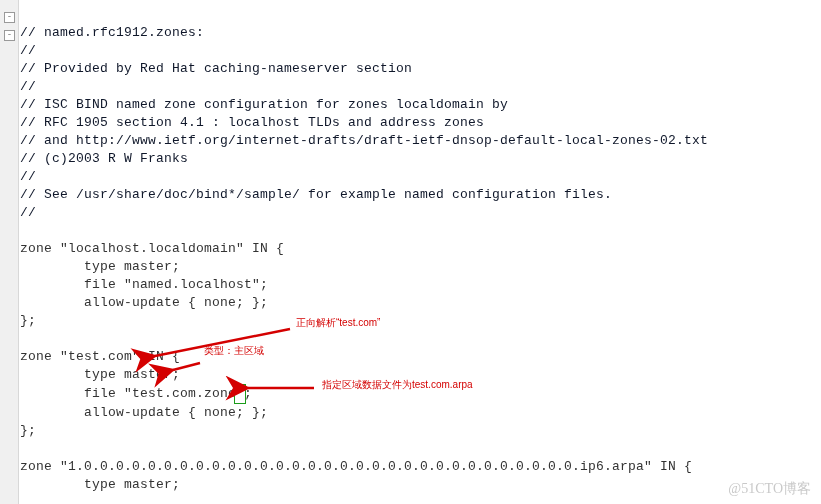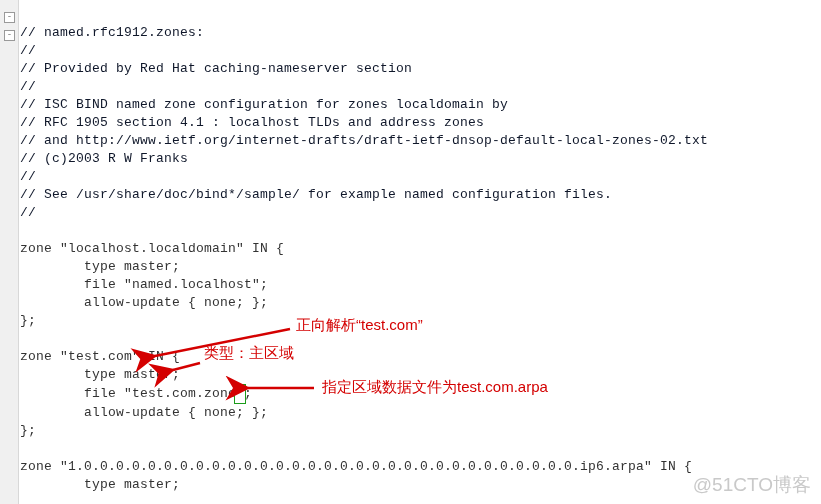--- a/index.html
+++ b/index.html
@@ -3,23 +3,23 @@
 <meta charset="utf-8">
 <style>
 html,body{margin:0;padding:0;width:821px;height:504px;background:#fff;font-family:Consolas,'Courier New',monospace;font-size:13px;color:#333;overflow:hidden;position:relative}
 .gutter{position:absolute;left:0;top:0;width:18px;height:504px;background:#f0f0f0;border-right:1px solid #d8d8d8}
 .fold{position:absolute;width:9px;height:9px;left:4px;border:1px solid #999;background:#fff;font-size:9px;line-height:8px;text-align:center;color:#777;cursor:pointer}
 .fold1{top:12px}.fold2{top:30px}
 .code{position:absolute;left:20px;top:6px;right:4px;white-space:pre;line-height:18px;letter-spacing:.2px}
 .comment{color:#0f172a}
 .kw{color:#333}
 .hi{display:inline-block;border:1px solid #1a9c1a;padding:0 1px;margin:0 -2px}
-.anno{position:absolute;font-family:'Microsoft YaHei',Arial,sans-serif;font-size:15px;color:#d40000;pointer-events:none}
+.anno{position:absolute;font-family:'Microsoft YaHei',Arial,sans-serif;font-size:10px;color:#d40000;pointer-events:none}
 .svgLayer{position:absolute;left:0;top:0;width:821px;height:504px;pointer-events:none}
-.watermark{position:absolute;right:10px;bottom:6px;color:#c9c9c9;font-family:Liberation Sans, sans-serif;font-size:19px}
+.watermark{position:absolute;right:10px;bottom:6px;color:#c9c9c9;font-family:Liberation Serif, serif;font-size:14px}
 </style>
 </head>
 <body>
 
 <div class="gutter">
   <div class="fold fold1">-</div>
   <div class="fold fold2">-</div>
 </div>
 
 <div class="code">

